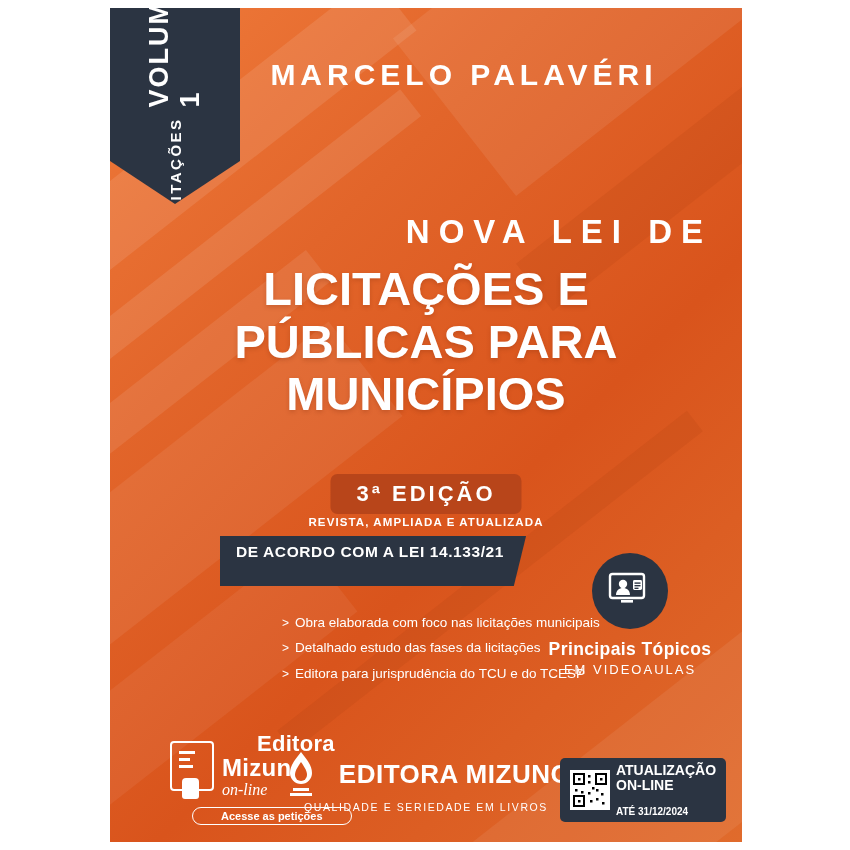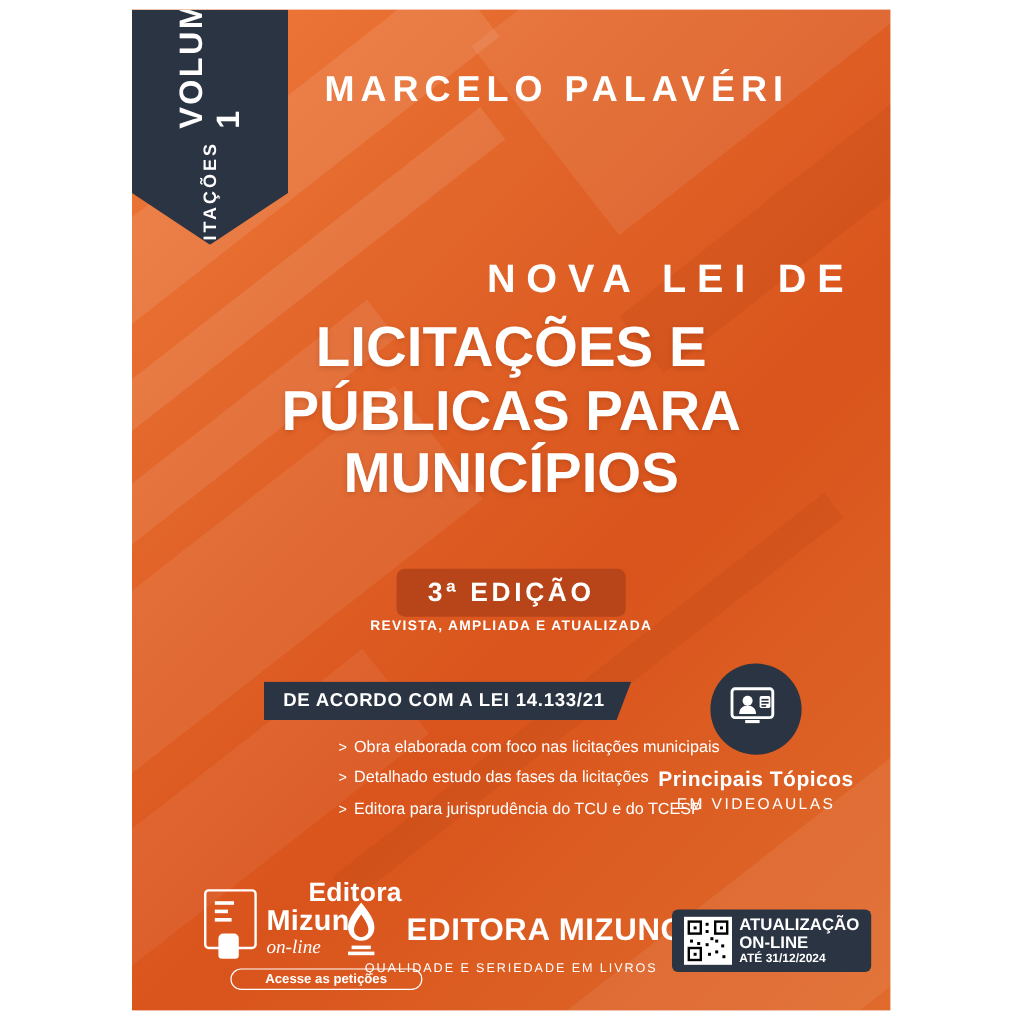--- a/index.html
+++ b/index.html
@@ -135,27 +135,27 @@
     text-align: center;
     color: #ffffff;
     font-size: 11.5px;
     font-weight: 700;
     letter-spacing: 1.1px;
   }
 
   #law-banner {
     position: absolute;
     left: 110px;
-    top: 560px;
+    top: 528px;
     background: #2b3442;
     color: #ffffff;
     font-size: 15.5px;
     font-weight: 700;
     letter-spacing: 0.6px;
-    padding: 7px 22px 7px 16px;
+    padding: 7px 22px 25px 16px;
     clip-path: polygon(0 0, 100% 0, 96% 100%, 0 100%);
     white-space: nowrap;
   }
 
   #bullets {
     position: absolute;
     left: 172px;
     top: 602px;
     color: #ffffff;
     font-size: 13.5px;
@@ -305,21 +305,21 @@
   #qr {
     width: 40px;
     height: 40px;
     background: #ffffff;
     flex: none;
     padding: 2px;
     box-sizing: border-box;
   }
   #update-badge .ub-1 { font-size: 14px; font-weight: 800; line-height: 1.05; }
   #update-badge .ub-2 { font-size: 14px; font-weight: 800; line-height: 1.05; }
-  #update-badge .ub-3 { font-size: 10px; font-weight: 700; margin-top: 2px; }
+  #update-badge .ub-3 { font-size: 10px; font-weight: 700; margin-top: 14px; }
 </style>
 </head>
 <body>
 
 <div id="cover">
 
   <div class="sheen s1"></div>
   <div class="sheen s2"></div>
   <div class="sheen s3"></div>
   <div class="sheen s4"></div>

